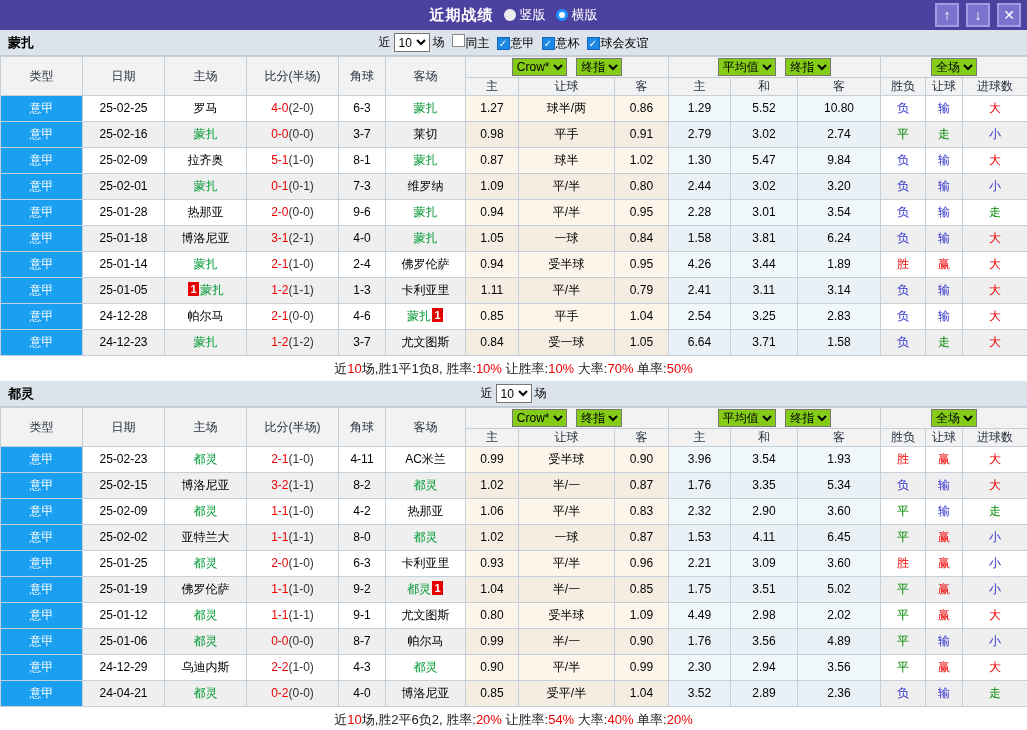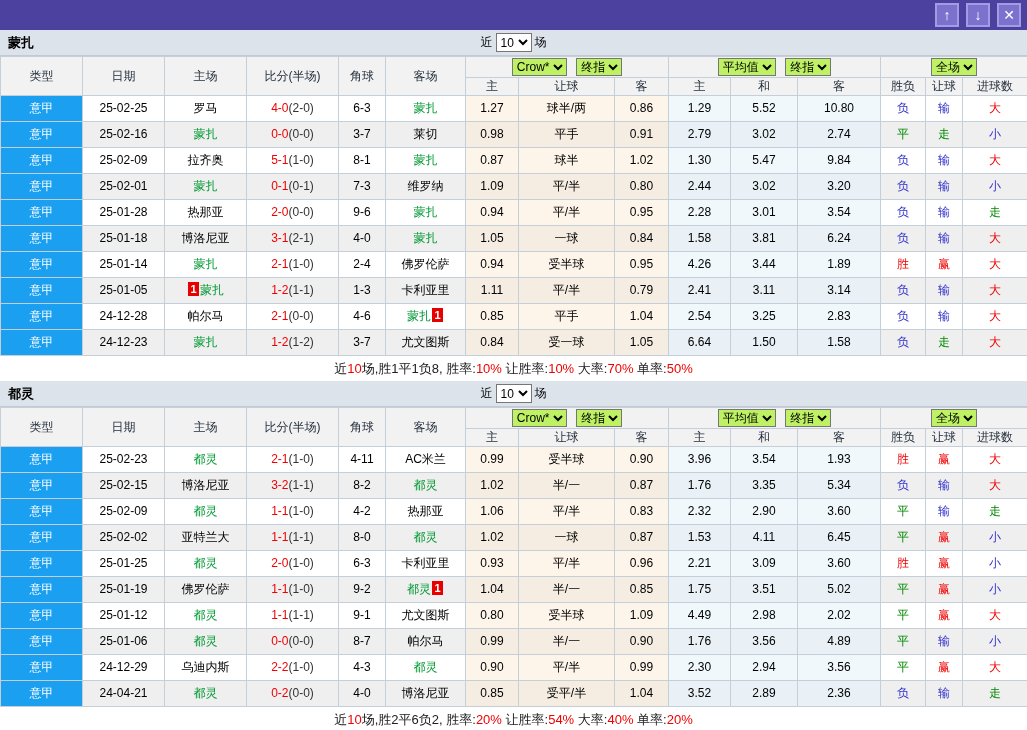--- a/index.html
+++ b/index.html
@@ -22,21 +22,21 @@
   .cb{width:13px;height:13px;border:1px solid #8A8A8A;background:#fff;display:inline-flex;align-items:center;
      justify-content:center;margin:0 1px 0 7px;box-sizing:border-box;cursor:pointer;}
   .cb.checked{background:#1E88E5;border-color:#1565C0;color:#fff;font-size:10px;font-weight:bold;}
   .cb.checked::after{content:"✓";}
   
   table{border-collapse:collapse;width:1027px;table-layout:fixed;font-size:12px;}
   th,td{border:1px solid #C5CFDA;text-align:center;padding:0;white-space:nowrap;overflow:hidden;}
   thead th{background:#F2F2F2;color:#1F2A38;font-weight:normal;}
   .hrow1 th{height:20px;}
   .hrow2 th{height:17px;}
-  thead select{font-size:12px;height:18px;margin:0 3px;border:1px solid #767676;background:#bef264;font-family:inherit;}
+  thead select{font-size:12px;height:18px;margin:0 3px;border:1px solid #767676;background:#84cc16;font-family:inherit;}
   tbody td{height:25px;line-height:25px;}
   td.league{background:#1A9FF1;color:#fff;}
   td.neutral{background:#fff;}
   tr.alt td.neutral{background:#EFEFEF;}
   td.g1{background:#FDF5EA;}
   tr.alt td.g1{background:#F5EDE2;}
   td.g2{background:#F0F8FB;}
   tr.alt td.g2{background:#E9F1F6;}
   .t-green{color:#009933;}
   .ft{color:#F00000;}
@@ -46,20 +46,31 @@
   .c-g{color:#008800;}
   .c-k{color:#202020;}
   .red-badge{display:inline-block;background:#E60000;color:#fff;font-size:11px;font-weight:bold;
      width:11px;height:14px;line-height:14px;vertical-align:1px;margin:0 1px;}
   .summary{height:25px;display:flex;align-items:center;justify-content:center;font-size:13px;background:#fff;white-space:pre;}
 </style>
 </head>
 <body>
 
 <div class="titlebar">
+  <div class="title-center">
+    <span class="page-title">近期战绩</span>
+    <span class="radio">
+      <span class="radio-dot"></span>
+      <span>竖版</span>
+    </span>
+    <span class="radio">
+      <span class="radio-ring"></span>
+      <span>横版</span>
+    </span>
+  </div>
   <div class="win-buttons">
     <span class="win-btn">
         <span>↑</span>
       </span>
     <span class="win-btn">
         <span>↓</span>
       </span>
     <span class="win-btn">
         <span>✕</span>
       </span>
@@ -67,20 +78,21 @@
 </div>
 
 <div id="sections-root">
   <div class="section">
     <div class="section-bar">
       <span class="team-name">蒙扎</span>
       <span class="filters">
         <span class="fl-near">近</span>
         <select><option class="opt-count">10</option></select>
         <span class="fl-games">场</span>
+        <span class="cb-zone"><span class="cb"></span><span>同主</span><span class="cb checked"></span><span>意甲</span><span class="cb checked"></span><span>意杯</span><span class="cb checked"></span><span>球会友谊</span></span>
       </span>
     </div>
     <table>
       <colgroup>
         <col style="width:82px">
           <col style="width:82px">
           <col style="width:82px">
           <col style="width:92px">
         <col style="width:47px">
           <col style="width:80px">
@@ -284,21 +296,21 @@
             <td class="league">意甲</td>
             <td class="neutral">24-12-23</td>
             <td class="neutral"><span class="t-green">蒙扎</span></td>
             <td class="neutral"><span class="ft">1-2</span><span class="ht">(1-2)</span></td>
             <td class="neutral">3-7</td>
             <td class="neutral"><span>尤文图斯</span></td>
             <td class="g1">0.84</td>
             <td class="g1">受一球</td>
             <td class="g1">1.05</td>
             <td class="g2">6.64</td>
-            <td class="g2">1.50</td>
+            <td class="g2">3.71</td>
             <td class="g2">1.58</td>
             <td class="neutral c-b">负</td>
             <td class="neutral c-g">走</td>
             <td class="neutral c-r">大</td>
           </tr>
         </tbody>
     </table>
     <div class="summary"><span class="c-k">近</span><span class="c-r">10</span><span class="c-k">场,胜1平1负8, 胜率:</span><span class="c-r">10%</span><span class="c-k"> 让胜率:</span><span class="c-r">10%</span><span class="c-k"> 大率:</span><span class="c-r">70%</span><span class="c-k"> 单率:</span><span class="c-r">50%</span></div>
   </div>
 

